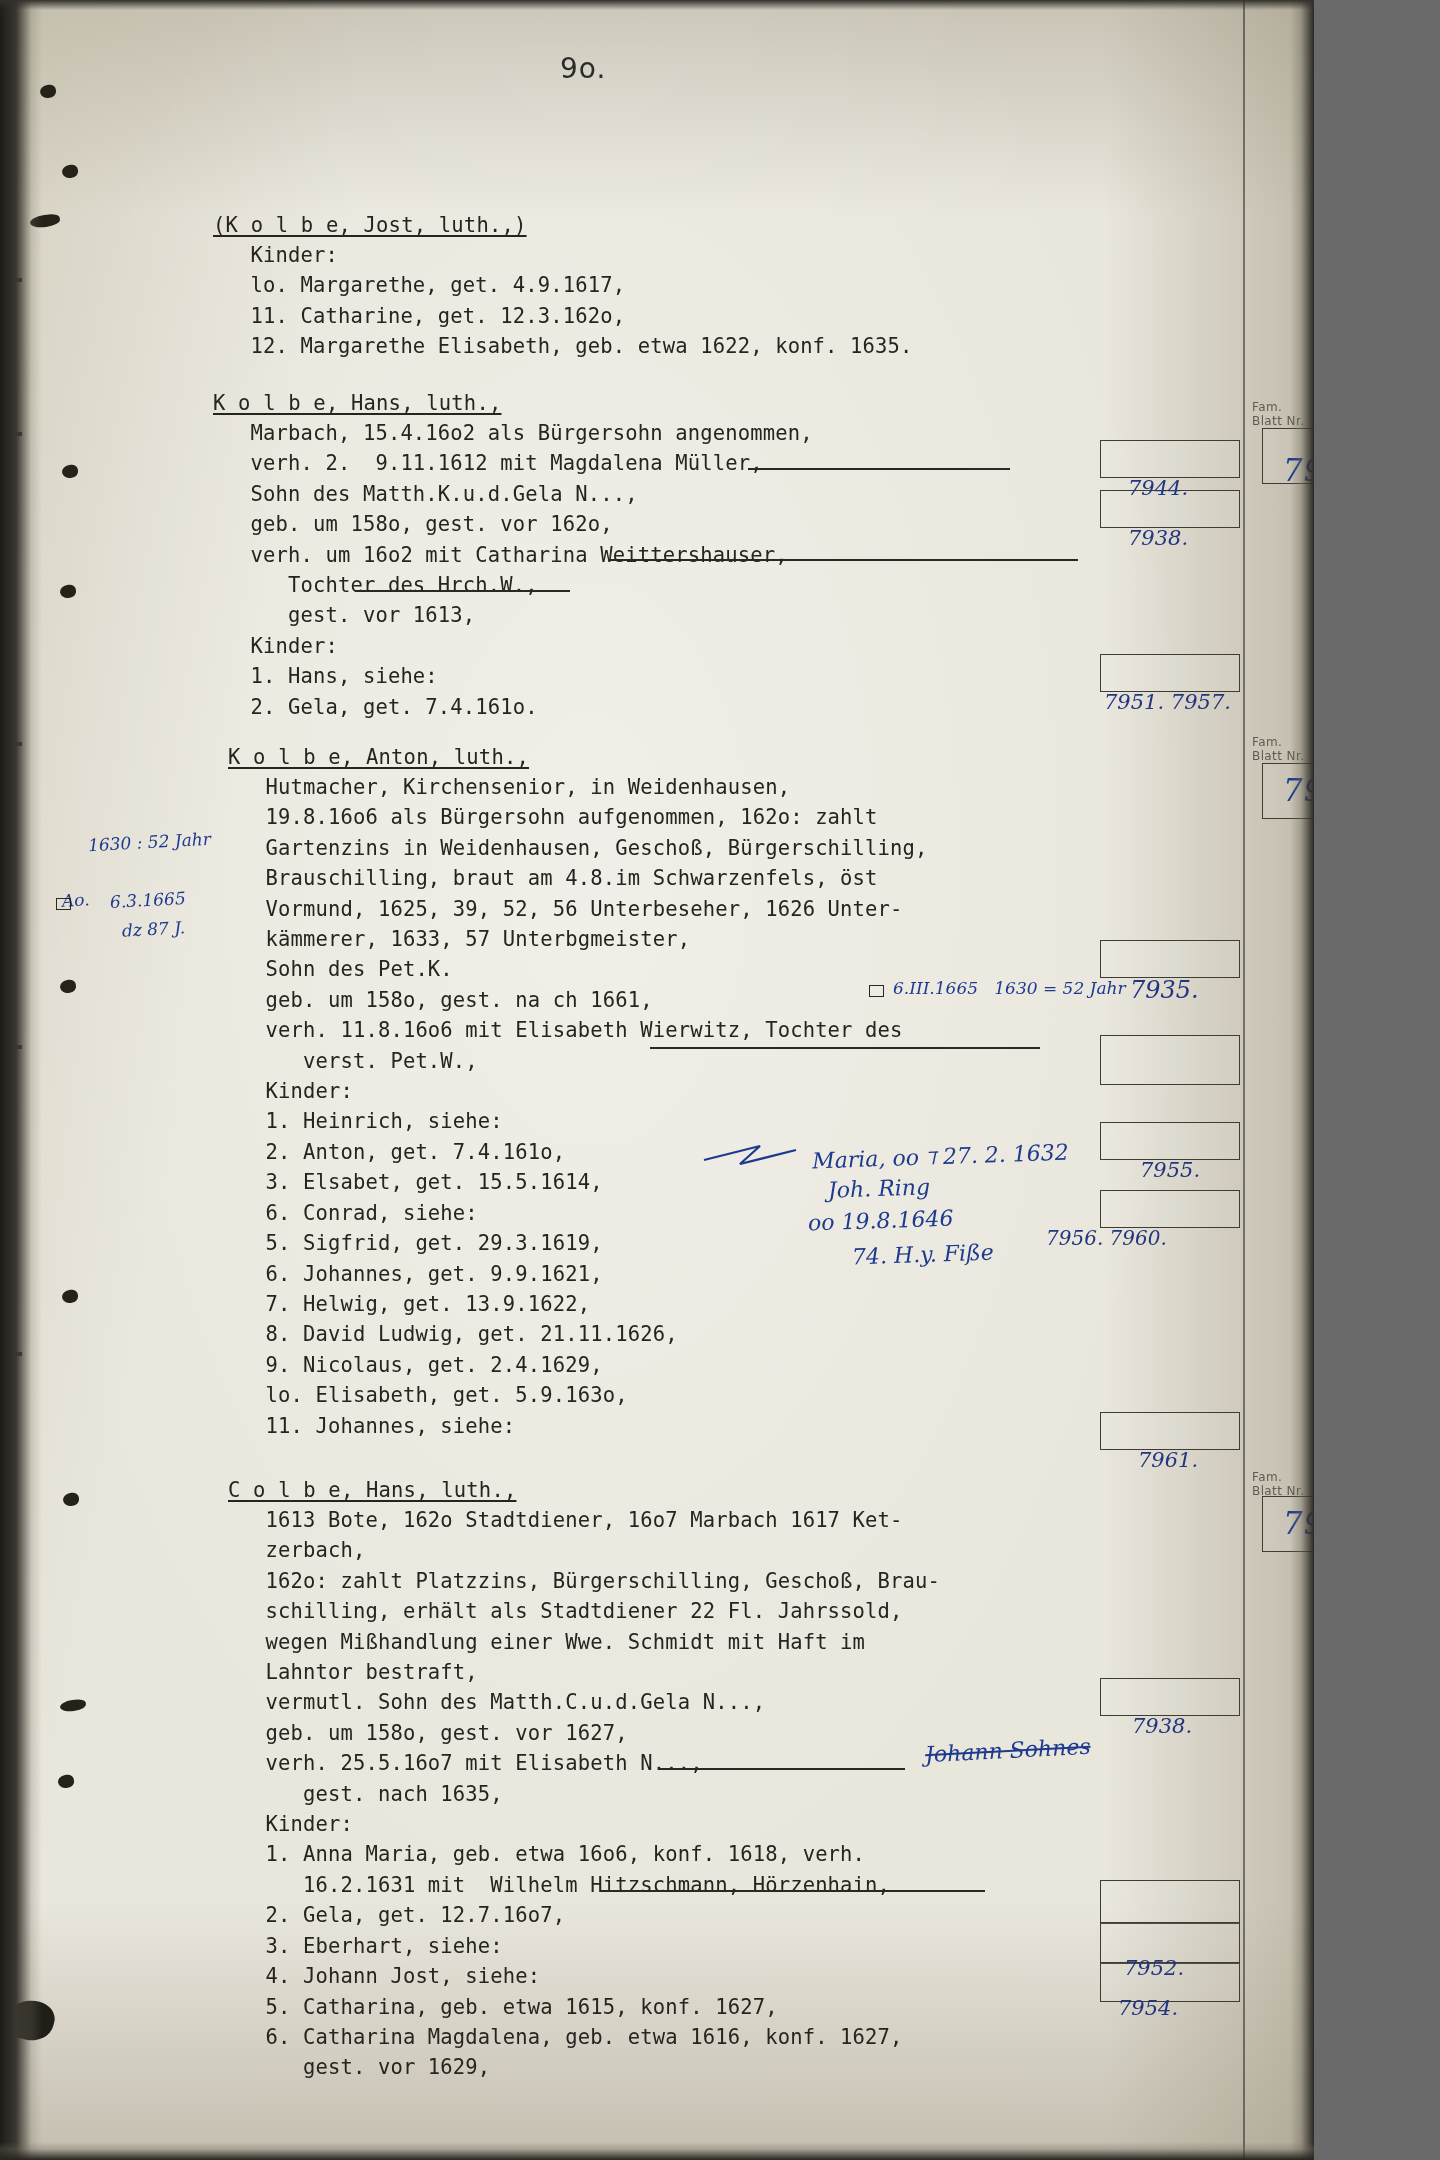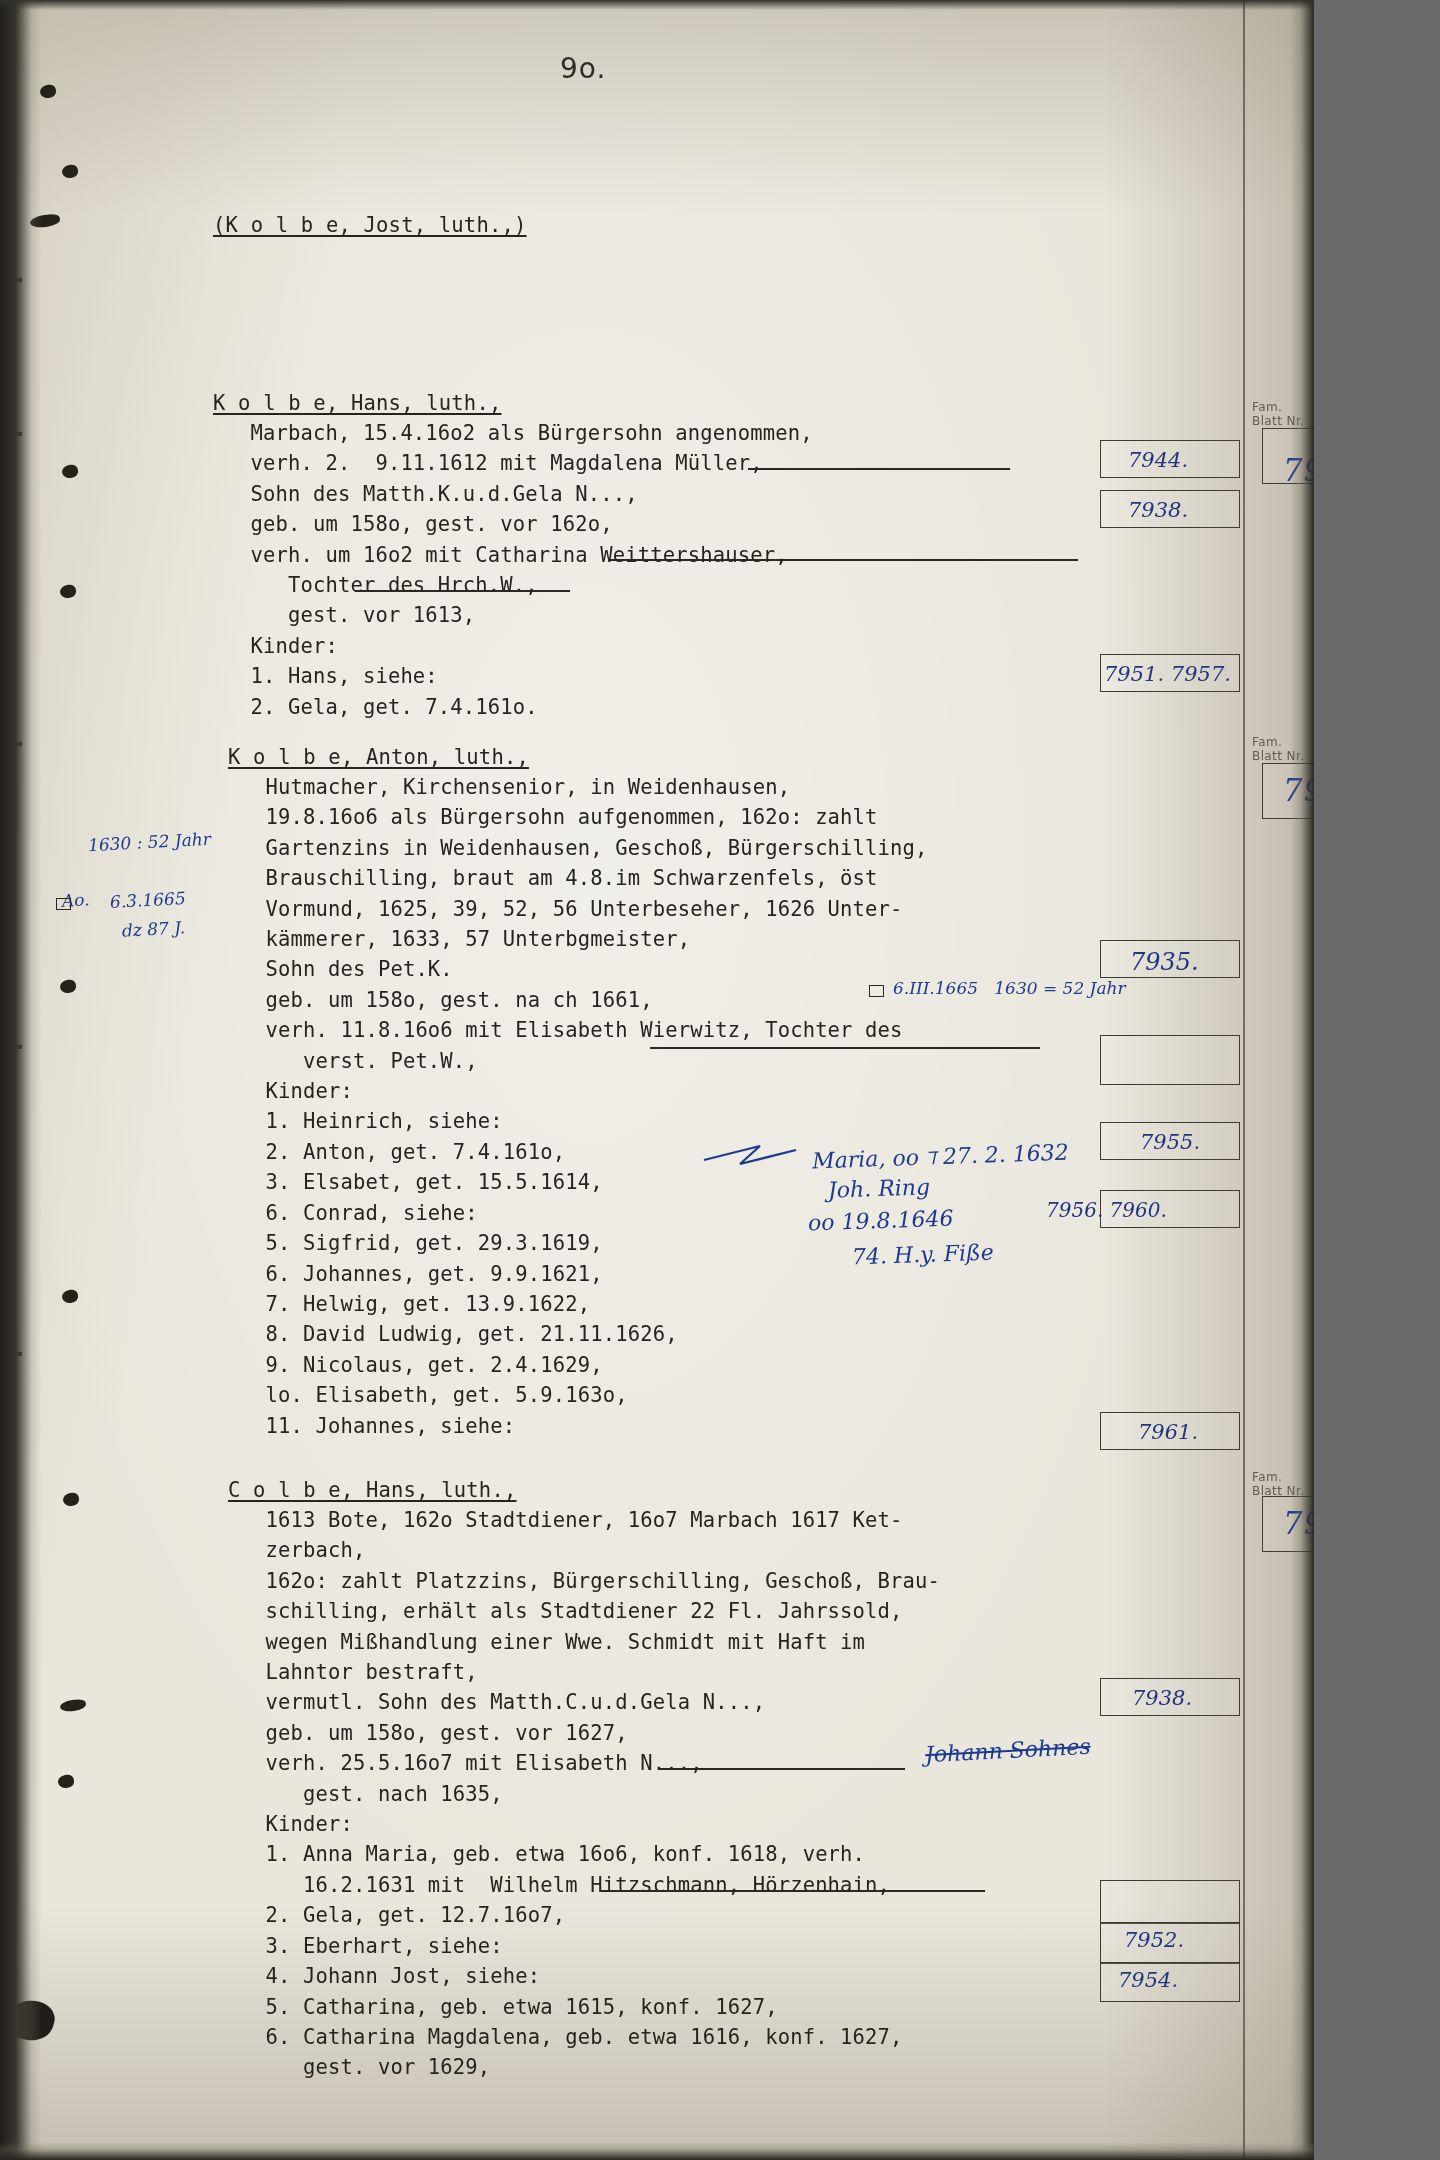--- a/index.html
+++ b/index.html
@@ -140,20 +140,21 @@
   }
   .hand.small {
     font-size: 17px;
   }
   .stamp {
     position: absolute;
     font-family: "DejaVu Sans Mono", monospace;
     font-size: 17px;
     color: #2a2822;
     white-space: pre;
+    margin-top: 28px;
   }
   .ul-under {
     position: absolute;
     height: 1.5px;
     background: #2a2822;
   }
   .smallsq {
     position: absolute;
     width: 13px; height: 10px;
     border: 1.5px solid #2a2822;
@@ -184,20 +185,24 @@
 
   <div class="pageno">9o.</div>
 
   <div class="vline" style="left:1243px;"></div>
 
   <div class="famlabel" style="left:1252px; top:400px;">Fam. Blatt Nr.</div>
   <div class="famlabel" style="left:1252px; top:735px;">Fam. Blatt Nr.</div>
   <div class="famlabel" style="left:1252px; top:1470px;">Fam. Blatt Nr.</div>
 
   <div class="typed u" style="left:213px; top:210px;">(K o l b e, Jost, luth.,)</div>
+  <div class="block" style="left:213px; top:240px;"><span>   Kinder:</span>
+<span>   lo. Margarethe, get. 4.9.1617,</span>
+<span>   11. Catharine, get. 12.3.162o,</span>
+<span>   12. Margarethe Elisabeth, geb. etwa 1622, konf. 1635.</span></div>
 
   <div class="typed u" style="left:213px; top:388px;">K o l b e, Hans, luth.,</div>
   <div class="block" style="left:213px; top:418px;"><span>   Marbach, 15.4.16o2 als Bürgersohn angenommen,</span>
 <span>   verh. 2.  9.11.1612 mit Magdalena Müller,</span>
 <span>   Sohn des Matth.K.u.d.Gela N...,</span>
 <span>   geb. um 158o, gest. vor 162o,</span>
 <span>   verh. um 16o2 mit Catharina Weittershauser,</span>
 <span>      Tochter des Hrch.W.,</span>
 <span>      gest. vor 1613,</span>
 <span>   Kinder:</span>

